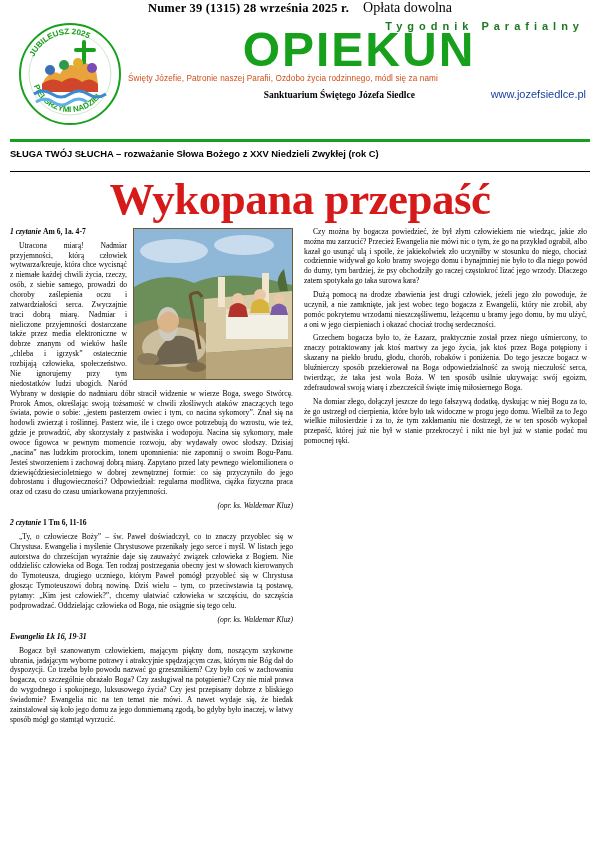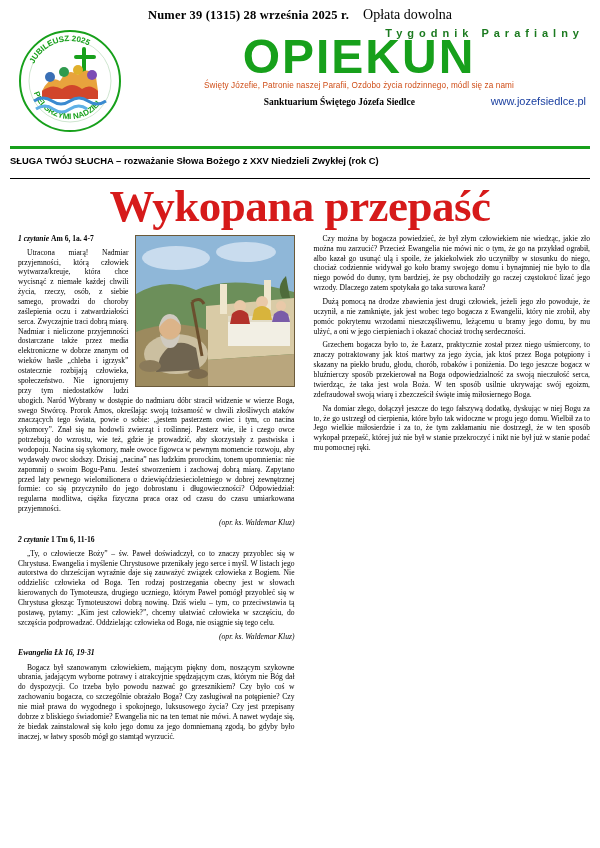--- a/index.html
+++ b/index.html
@@ -17,21 +17,20 @@
     box-sizing:border-box;
     padding:0 10px;
   }
 
   
   .topline{
     display:flex;
     align-items:flex-end;
     justify-content:center;
     gap:14px;
-    padding-top:7px;
     font-family:"Liberation Serif", serif;
   }
   .issue{
     font-size:12.5px;
     font-weight:bold;
     letter-spacing:.2px;
   }
   .free{
     font-size:14px;
     font-weight:normal;
@@ -67,21 +66,20 @@
     font-family:"Liberation Sans", sans-serif;
     font-weight:bold;
     font-size:48px;
     line-height:.92;
     letter-spacing:2px;
     color:#17a01b;
     text-align:center;
     margin-top:-4px;
   }
   .motto{
-    text-align:center;
     font-size:8.2px;
     color:#cf4d17;
     font-family:"Liberation Sans", sans-serif;
     margin-top:2px;
     letter-spacing:.1px;
   }
   .sanct-row{
     display:flex;
     align-items:flex-end;
     justify-content:space-between;
@@ -133,21 +131,20 @@
     display:flex;
     gap:11px;
     margin-top:4px;
   }
   .col{
     width:283px;
     font-size:7.6px;
     line-height:1.30;
     text-align:justify;
     hyphens:auto;
-    margin-left:8px;
   }
   .col p{margin:0 0 4px 0;}
   .lead{ text-indent:9px; }
   .ref{
     font-style:italic;
     font-size:7.6px;
     margin:0 0 2px 0;
   }
   .ref b{font-style:normal;}
   .ref-bold{font-weight:bold;font-style:italic;}

